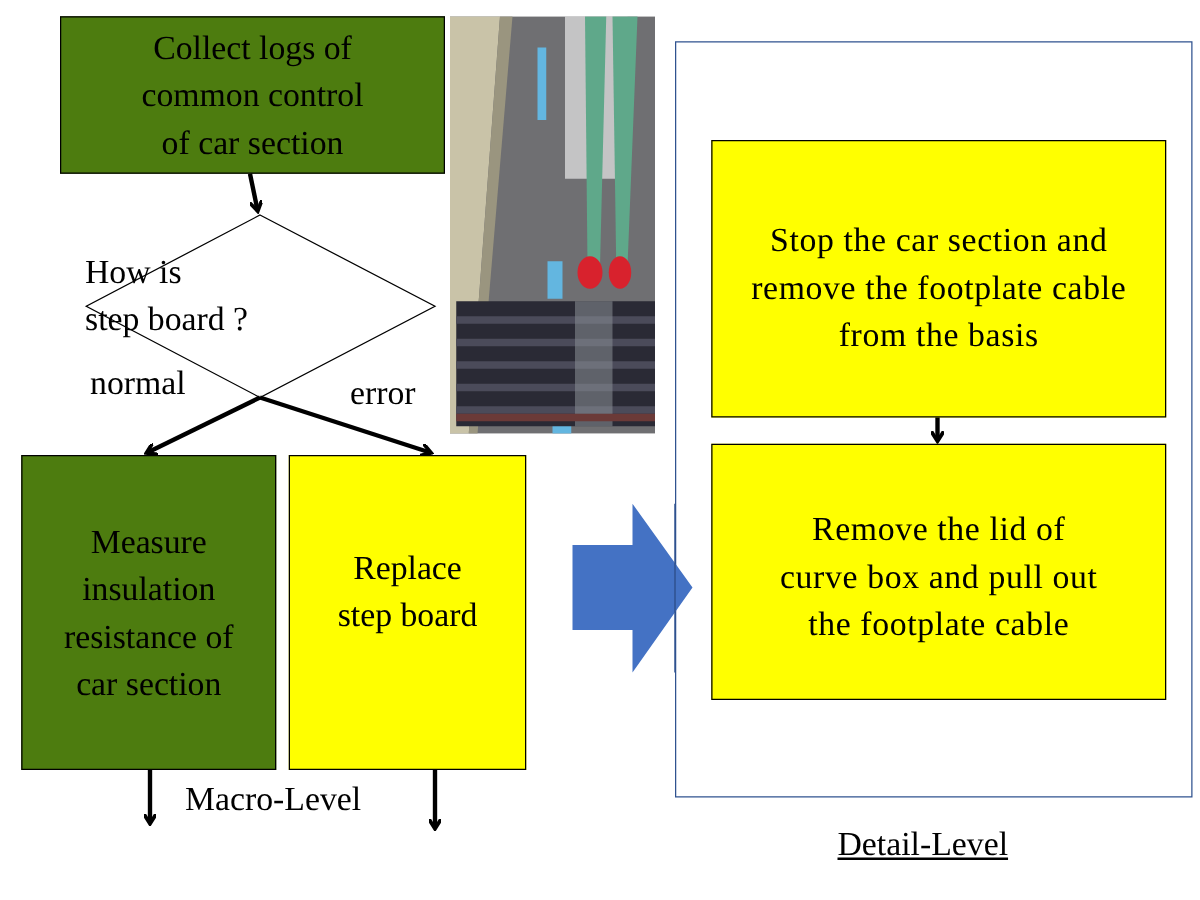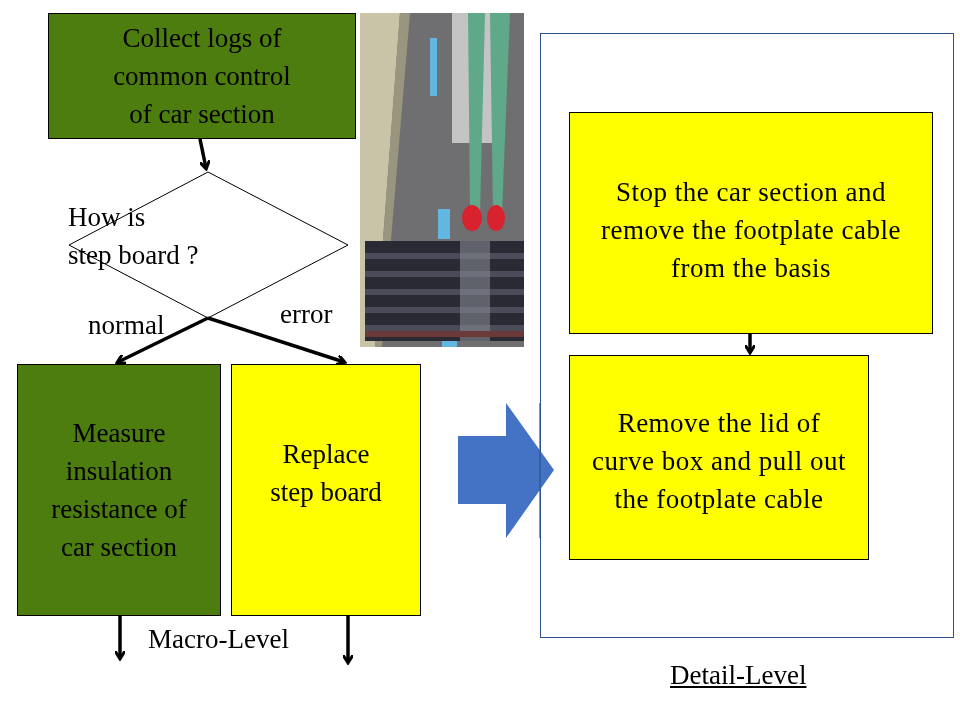--- a/index.html
+++ b/index.html
@@ -61,21 +61,21 @@
   <line x1="200" y1="139" x2="206" y2="168" stroke="#000" stroke-width="3.5" marker-end="url(#ah)"></line>
   <line x1="208" y1="318" x2="118" y2="362" stroke="#000" stroke-width="3.5" marker-end="url(#ah)"></line>
   <line x1="208" y1="318" x2="344" y2="362" stroke="#000" stroke-width="3.5" marker-end="url(#ah)"></line>
   <line x1="120" y1="615" x2="120" y2="658" stroke="#000" stroke-width="3.5" marker-end="url(#ah)"></line>
   <line x1="348" y1="615" x2="348" y2="662" stroke="#000" stroke-width="3.5" marker-end="url(#ah)"></line>
   <line x1="750" y1="286" x2="750" y2="352" stroke="#000" stroke-width="3.5" marker-end="url(#ah)"></line>
 </svg>
 
 <div class="diamond-text">How is
 step board ?</div>
-<div class="label" style="left:72px; top:310px;margin-left:16px;">normal</div>
+<div class="label" style="left:72px; top:291px;">normal</div>
 <div class="label" style="left:256px; top:299px;margin-left:24px;">error</div>
 
 <div class="box white" style="left:17px; top:364px; width:204px; height:252px;">
   <span>Measure
 insulation
 resistance  of
 car section</span>
 </div>
 
 <div class="box yellow" style="left:231px; top:364px; width:190px; height:252px; align-items:flex-start; padding-top:70px;justify-content:center;">
@@ -91,19 +91,19 @@
   <polygon points="458,436 506,436 506,403 554,470 506,538 506,504 458,504" fill="#4472c4"></polygon>
   <line x1="540" y1="403" x2="540" y2="538" stroke="#2f528f" stroke-width="1.2"></line>
 </svg>
 
 <div class="box yellow" style="left:569px; top:65px; width:364px; height:222px; align-items:flex-start; padding-top:60px; letter-spacing:0.5px;margin-top:47px;">
   <span>Stop the car section  and
 remove the footplate cable
 from the basis</span>
 </div>
 
-<div class="box yellow" style="left:569px; top:355px; width:300px; height:205px; align-items:flex-start; padding-top:48px; letter-spacing:0.5px;text-align:center;">
+<div class="box yellow" style="left:569px; top:355px; width:364px; height:205px; align-items:flex-start; padding-top:48px; letter-spacing:0.5px;text-align:center;">
   <span>Remove the lid of
 curve box and pull out
 the footplate cable</span>
 </div>
 
 <div class="label" style="left:670px; top:660px;text-decoration:underline;">Detail-Level</div>
 
 </body></html>

